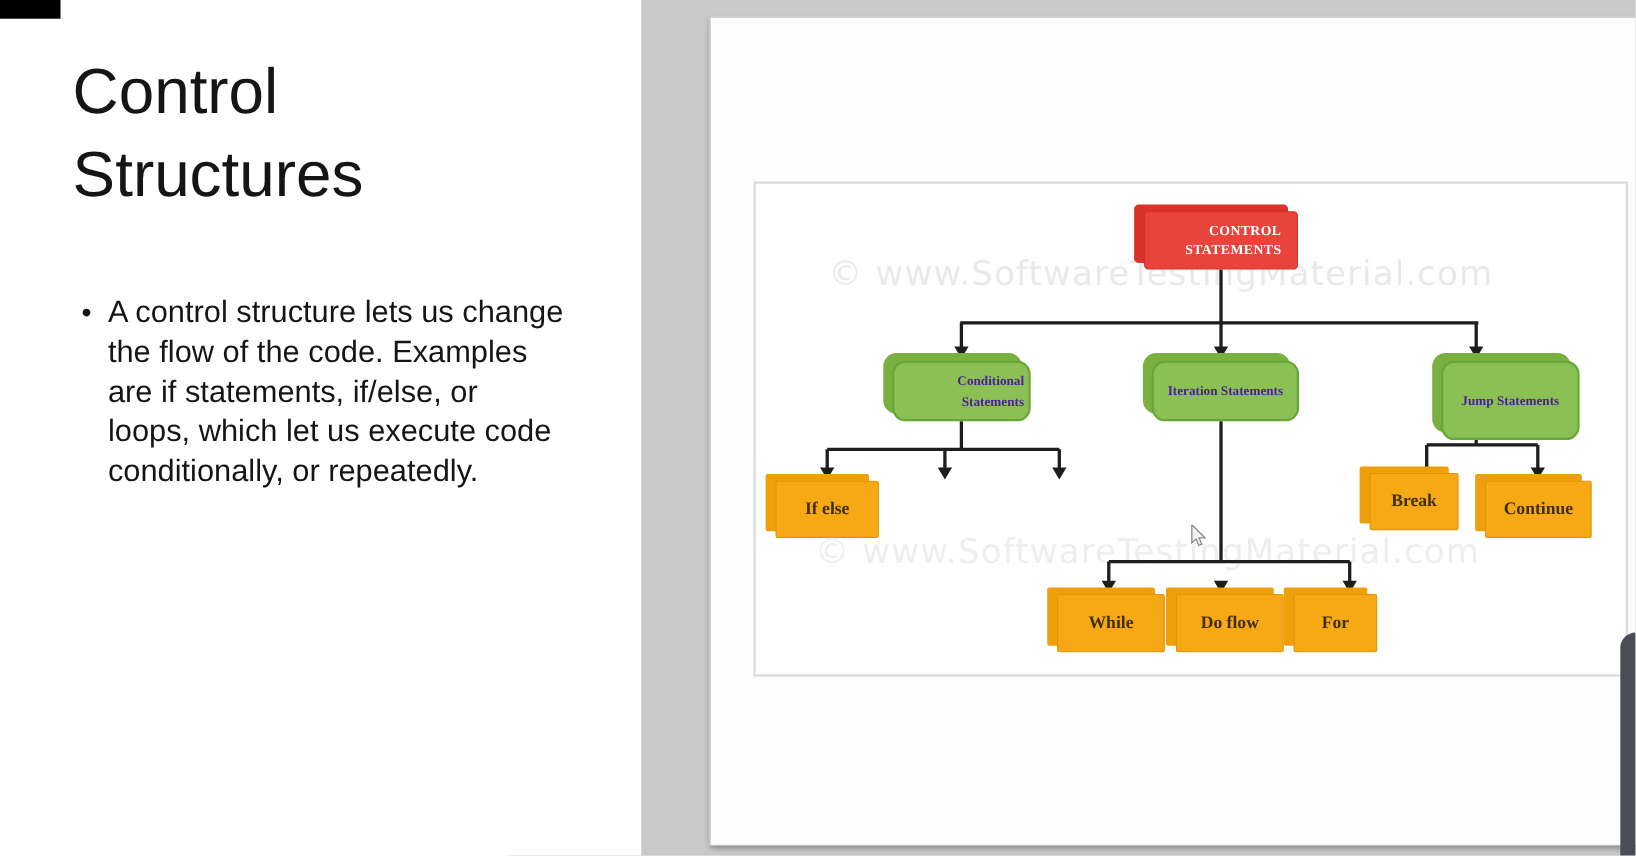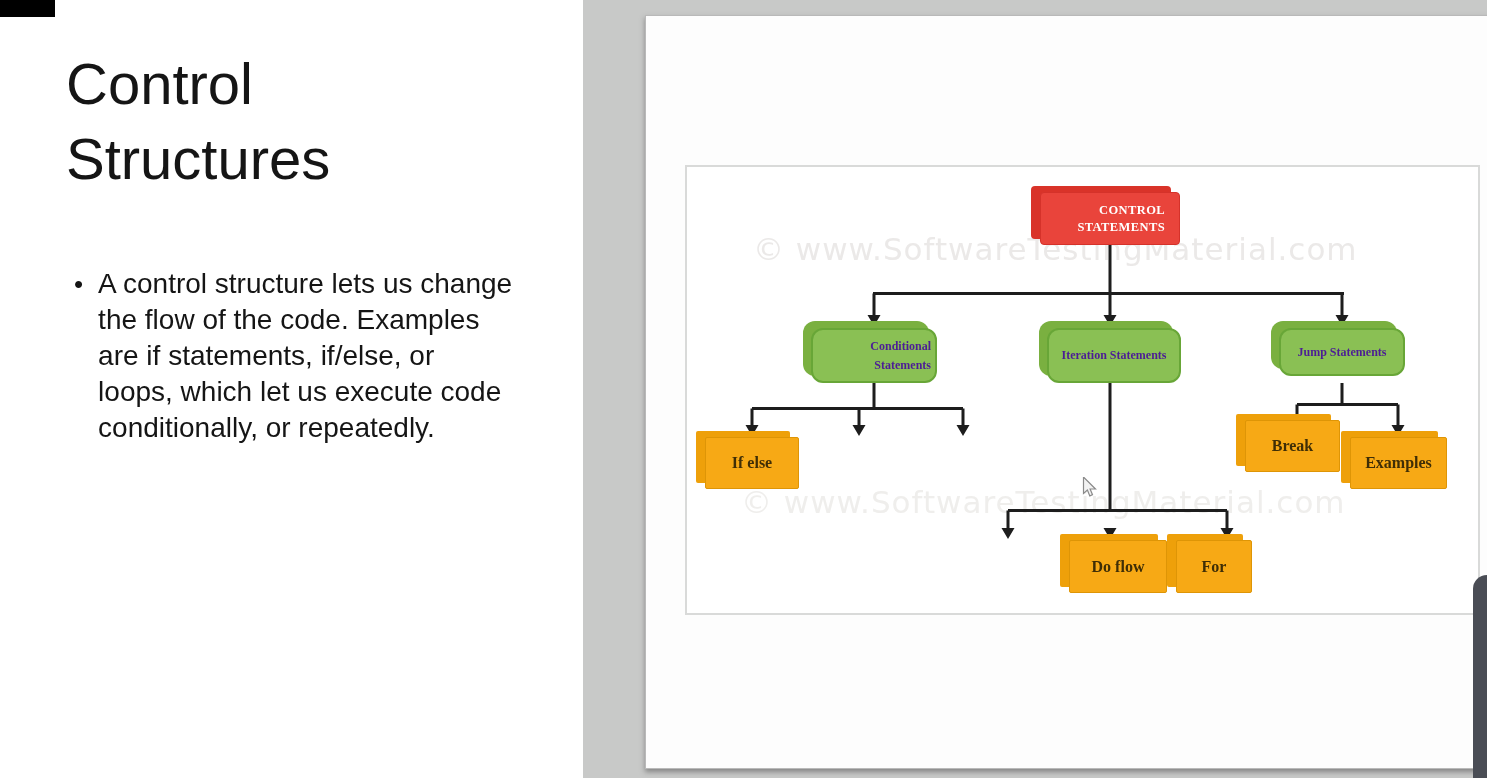--- a/index.html
+++ b/index.html
@@ -85,35 +85,38 @@
   <div class="node node-root" style="left:1040px;top:192px;width:140px;height:53px">
     <span>CONTROL STATEMENTS</span>
   </div>
 
   <div class="node node-branch" style="left:811px;top:328px;width:126px;height:55px">
     <span>Conditional Statements</span>
   </div>
   <div class="node node-branch" style="left:1047px;top:328px;width:134px;height:55px">
     <span>Iteration Statements</span>
   </div>
-  <div class="node node-branch" style="left:1279px;top:328px;width:126px;height:48px">
+  <div class="node node-branch" style="left:1310px;top:328px;width:126px;height:72px">
     <span>Jump Statements</span>
   </div>
 
   <div class="node node-leaf" style="left:705px;top:437px;width:94px;height:52px">
     <span>If else</span>
   </div>
 
-  <div class="node node-leaf" style="left:1245px;top:420px;width:95px;height:52px">
+  <div class="node node-leaf" style="left:1245px;top:430px;width:81px;height:52px">
     <span>Break</span>
   </div>
   <div class="node node-leaf" style="left:1350px;top:437px;width:97px;height:52px">
-    <span>Examples</span>
+    <span>Continue</span>
   </div>
 
+  <div class="node node-leaf" style="left:961px;top:540px;width:98px;height:53px">
+    <span>While</span>
+  </div>
   <div class="node node-leaf" style="left:1069px;top:540px;width:98px;height:53px">
     <span>Do flow</span>
   </div>
   <div class="node node-leaf" style="left:1176px;top:540px;width:76px;height:53px">
     <span>For</span>
   </div>
 
   <div class="cursor">
     <svg width="18" height="21" viewBox="0 0 12 14">
       <path d="M1,0 L1,11 L3.6,8.7 L5.2,12.6 L7,11.8 L5.4,8 L9,8 Z" fill="#f2f2f2" stroke="#8a8a8a" stroke-width="0.8"></path>

